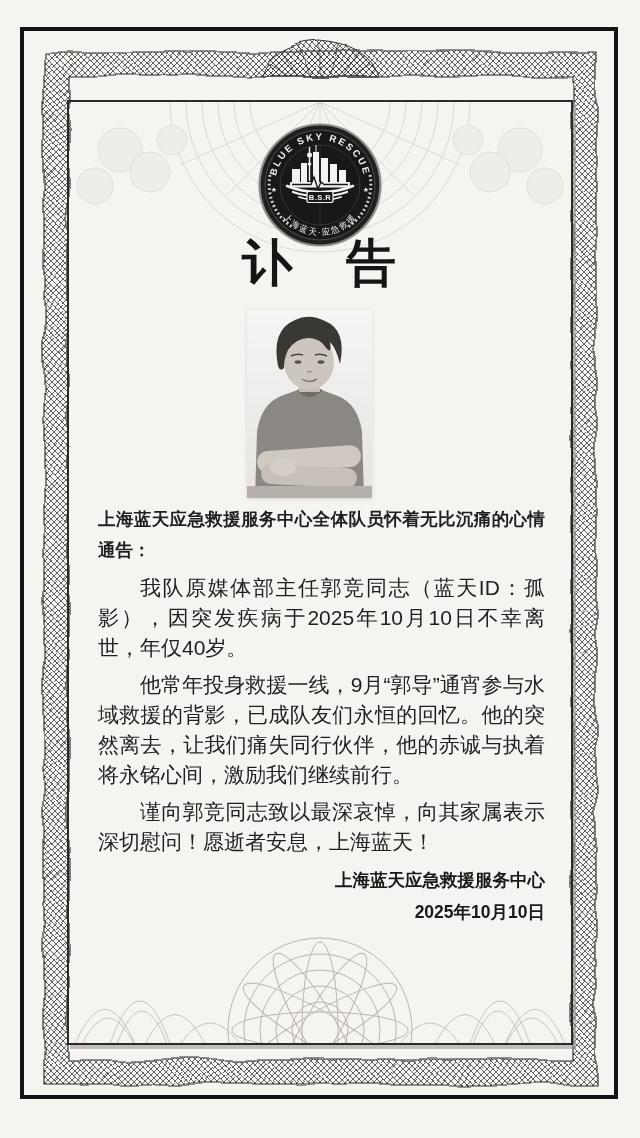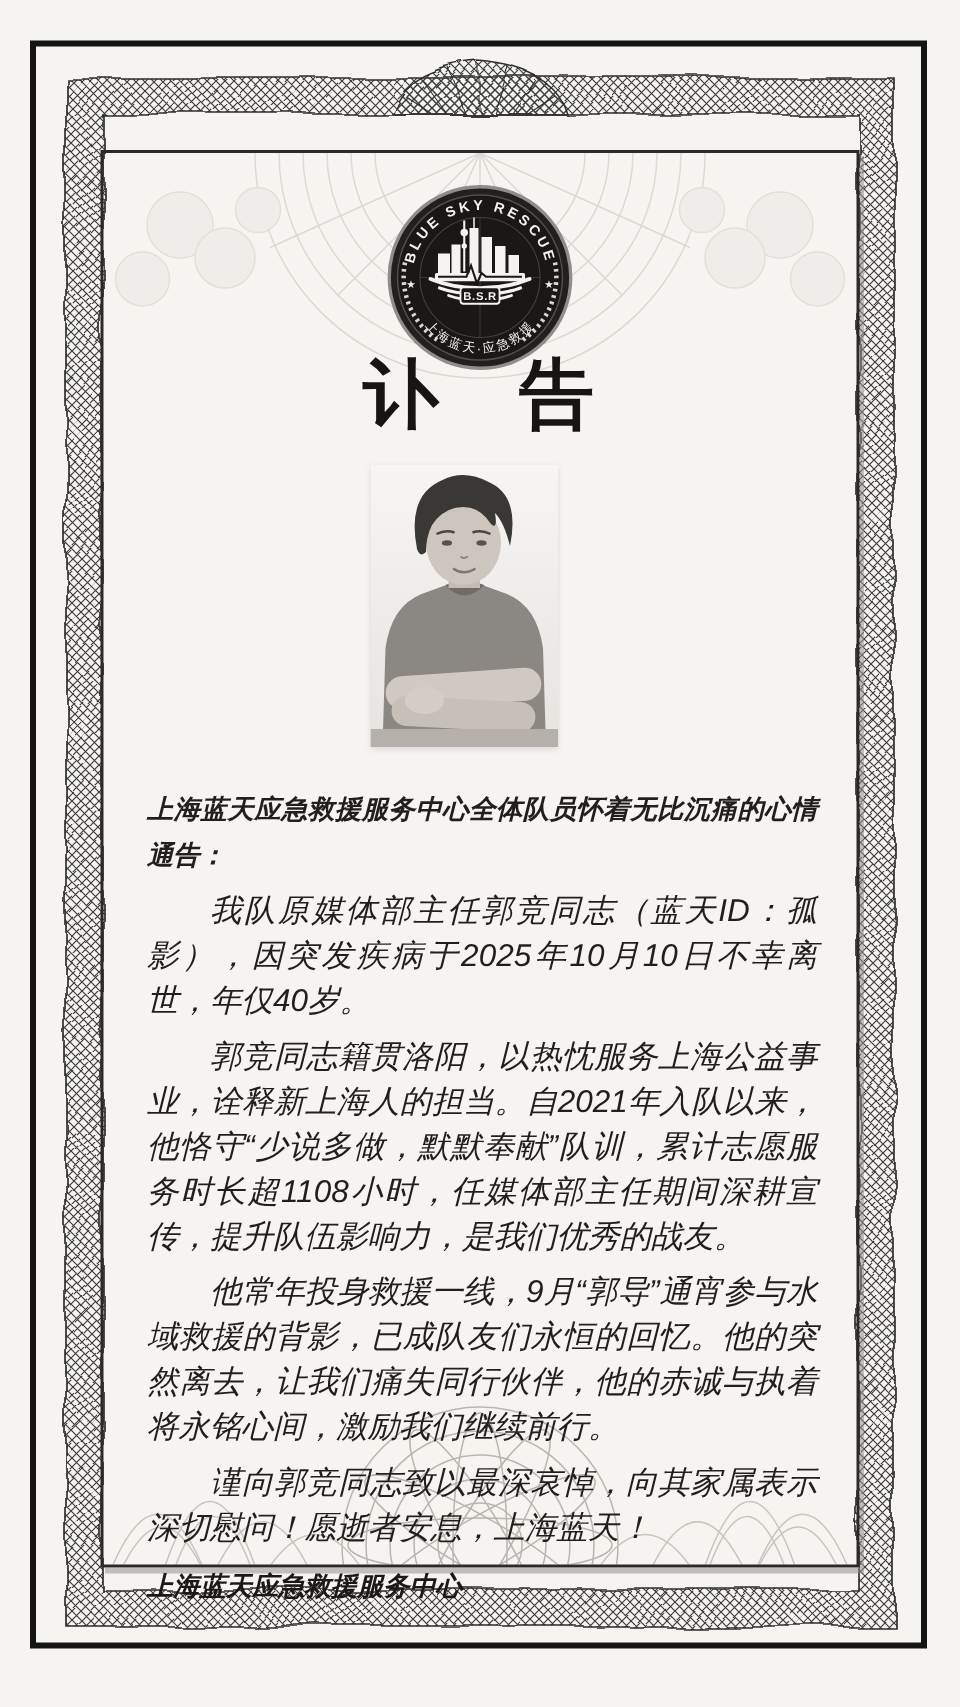--- a/index.html
+++ b/index.html
@@ -18,25 +18,25 @@
     border:2px solid #2b2a29;box-sizing:border-box;z-index:1;
     box-shadow:3px 4px 0 rgba(148,144,140,.55);
   }
   .content{position:absolute;left:67px;top:100px;width:506px;height:945px;z-index:2;}
   .logo{position:absolute;left:191px;top:23px;width:124px;height:124px;}
   .doc-title{
     position:absolute;left:0;top:136px;width:100%;text-align:center;
     font-size:50px;line-height:54px;font-weight:bold;color:#161514;letter-spacing:2px;
   }
   .photo{position:absolute;left:180px;top:210px;width:125px;height:188px;box-shadow:0 1px 4px rgba(0,0,0,.12);}
-  .text-block{position:absolute;left:31px;top:424px;width:447px;font-style:italic;}
+  .text-block{position:absolute;left:31px;top:404px;width:447px;}
   .text-block p{margin:0 0 7px 0;text-align:justify;color:#201f1e;}
   p.opening{font-weight:bold;font-size:17.5px;line-height:31px;text-indent:0;}
   p.para{font-size:21px;line-height:30px;text-indent:2em;}
-  .signature{margin-top:4px;text-align:left;font-weight:bold;font-size:17.5px;line-height:32px;color:#1a1918;}
+  .signature{margin-top:4px;text-align:right;font-weight:bold;font-size:17.5px;line-height:32px;color:#1a1918;}
   .signature div{white-space:nowrap;}
 </style>
 </head>
 <body>
 
 <div class="page">
 
   <svg class="bg-svg" width="640" height="1138" viewBox="0 0 640 1138" aria-hidden="true">
     <defs>
       <pattern id="mesh" width="6" height="6" patternUnits="userSpaceOnUse">
@@ -177,22 +177,22 @@
       <path d="M55 69 Q62 74 70 69" stroke="#7c766f" stroke-width="1.5" fill="none"></path>
       <rect x="10" y="138" width="104" height="22" rx="11" fill="#cfc9c2" transform="rotate(-4 62 149)"></rect>
       <rect x="14" y="156" width="96" height="20" rx="10" fill="#c6c0b9" transform="rotate(3 62 166)"></rect>
       <ellipse cx="36" cy="157" rx="13" ry="9" fill="#d4cec7"></ellipse>
       <rect y="176" width="125" height="12" fill="#b5b0aa"></rect>
     </svg>
 
     <div class="text-block">
       <p class="opening">上海蓝天应急救援服务中心全体队员怀着无比沉痛的心情通告：</p>
       <p class="para">我队原媒体部主任郭竞同志（蓝天ID：孤影），因突发疾病于2025年10月10日不幸离世，年仅40岁。</p>
-      <p class="para">郭竞同志籍贯洛阳，以热忱服务上海公益事业，诠释新上海人的担当。自2021年入队以来，他恪守“少说多做，默默奉献”队训，累计志愿服务时长超1108小时，任媒体部主任期间深耕宣传，提升队伍影响力，是我们优秀的战友。</p>
       <p class="para">他常年投身救援一线，9月“郭导”通宵参与水域救援的背影，已成队友们永恒的回忆。他的突然离去，让我们痛失同行伙伴，他的赤诚与执着将永铭心间，激励我们继续前行。</p>
       <p class="para">谨向郭竞同志致以最深哀悼，向其家属表示深切慰问！愿逝者安息，上海蓝天！</p>
       <div class="signature">
         <div>上海蓝天应急救援服务中心</div>
+        <div>2025年10月10日</div>
       </div>
     </div>
 
   </div>
 </div>
 
 </body></html>

